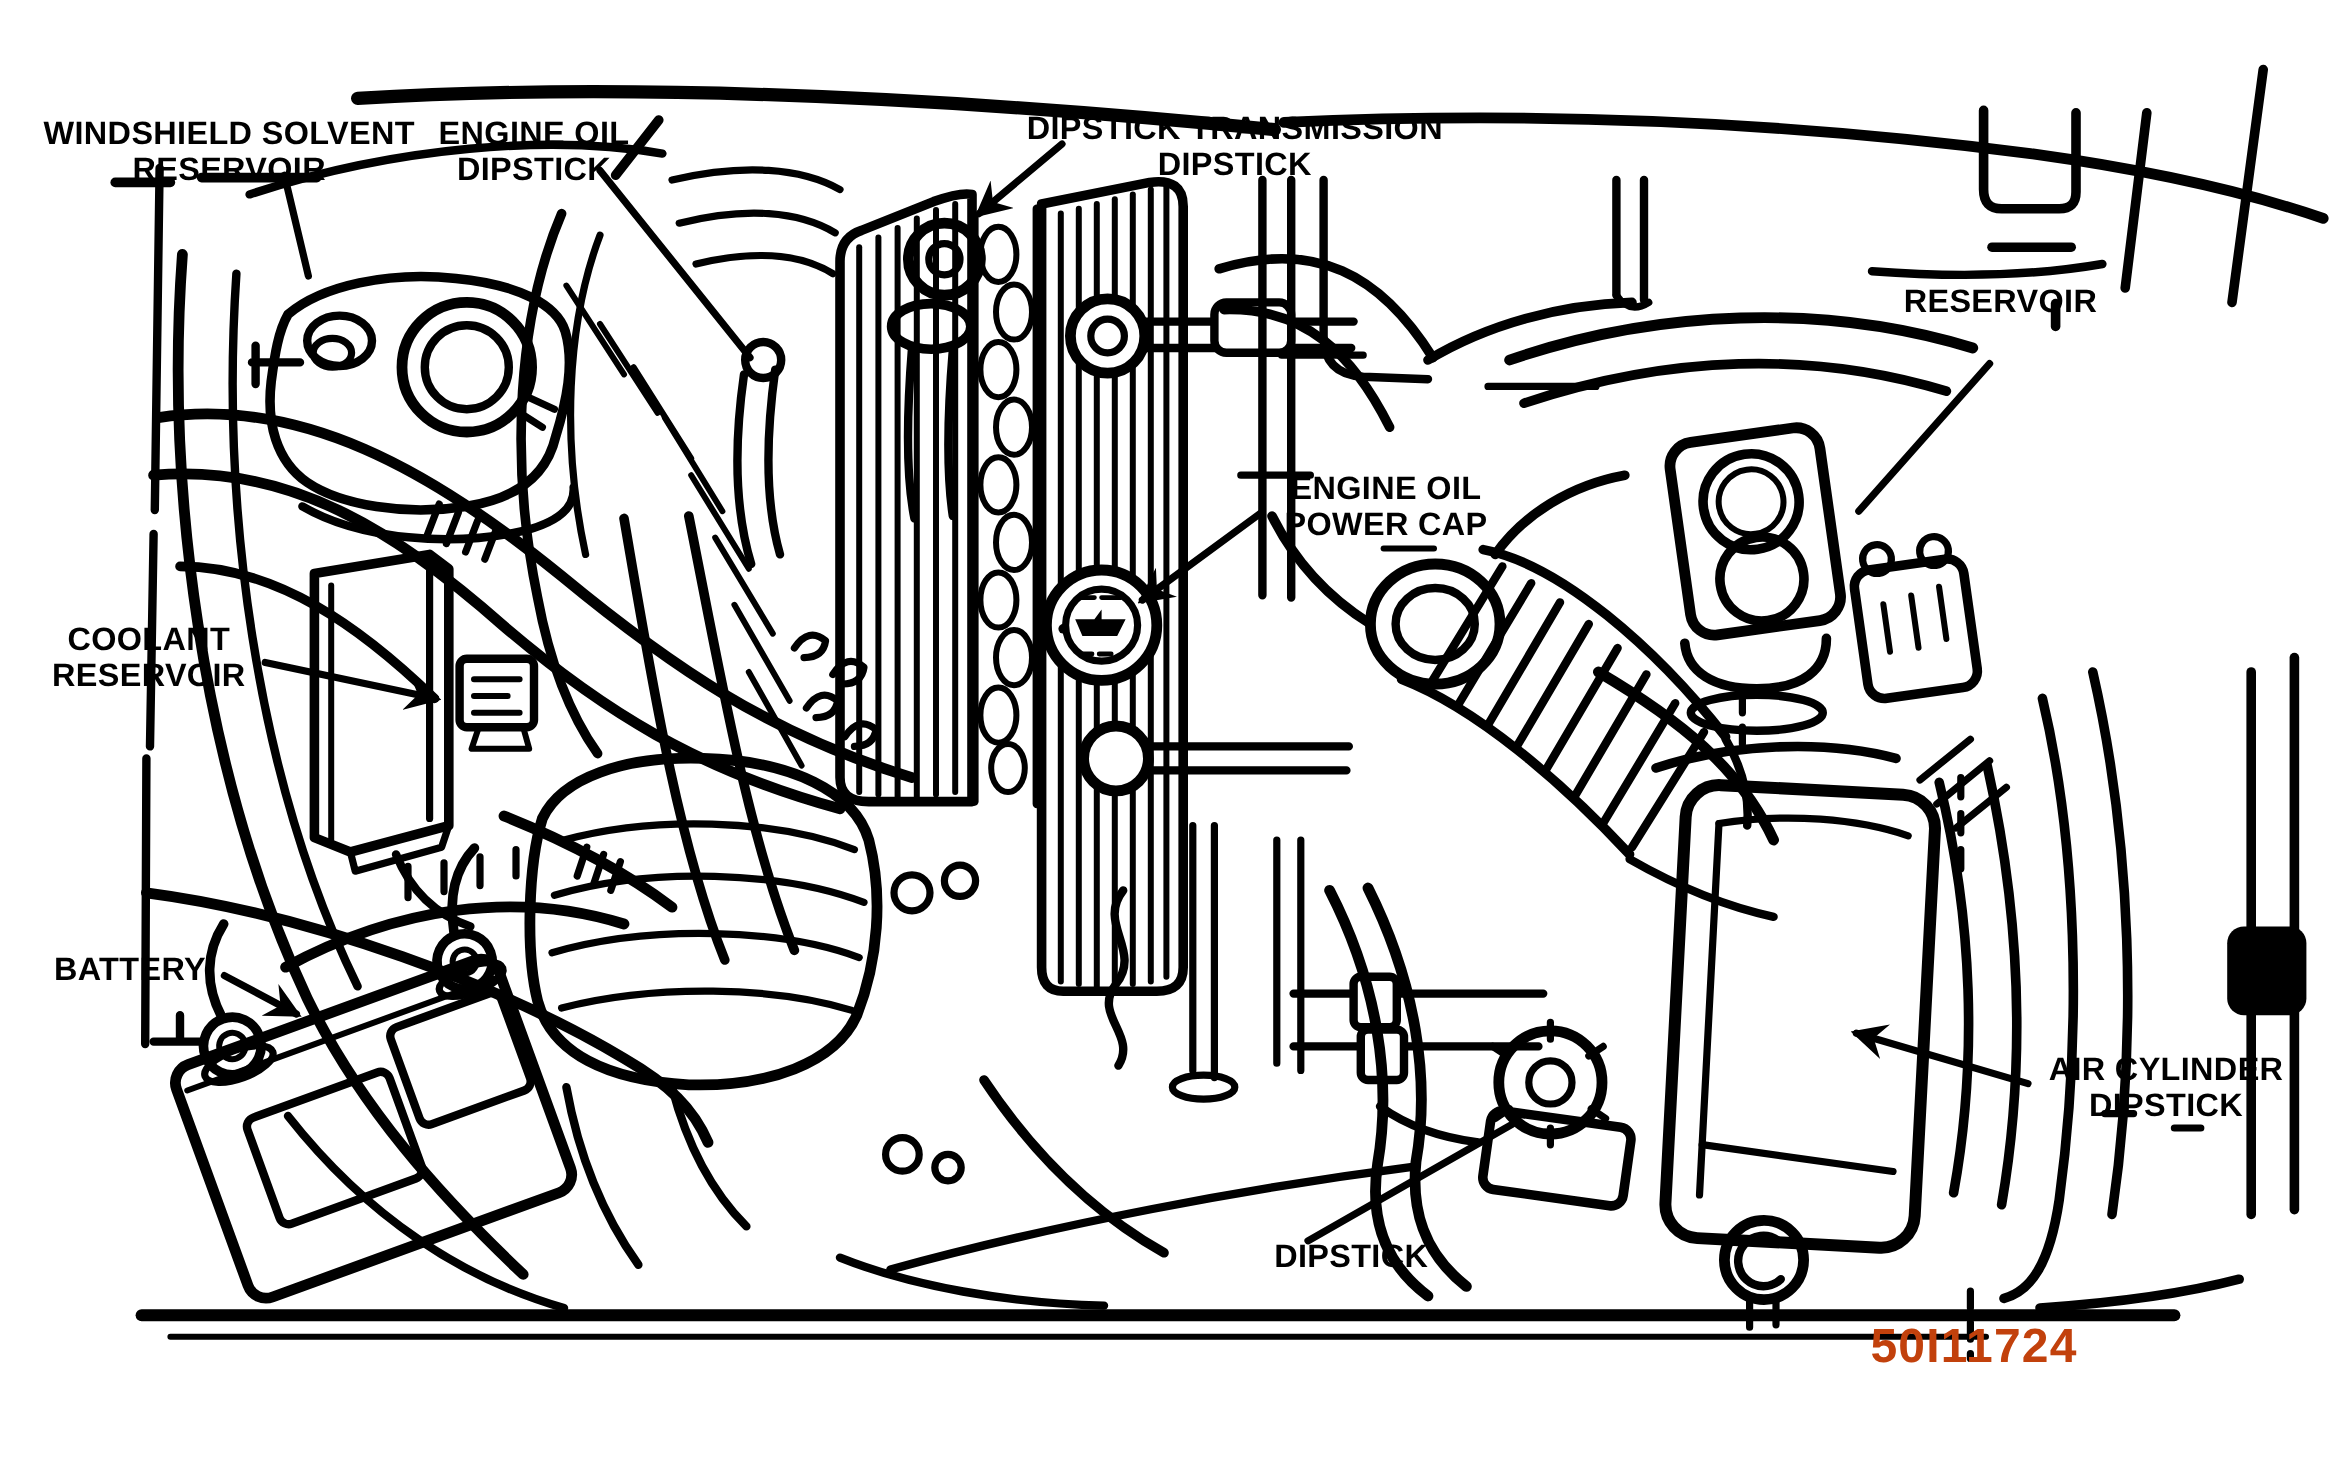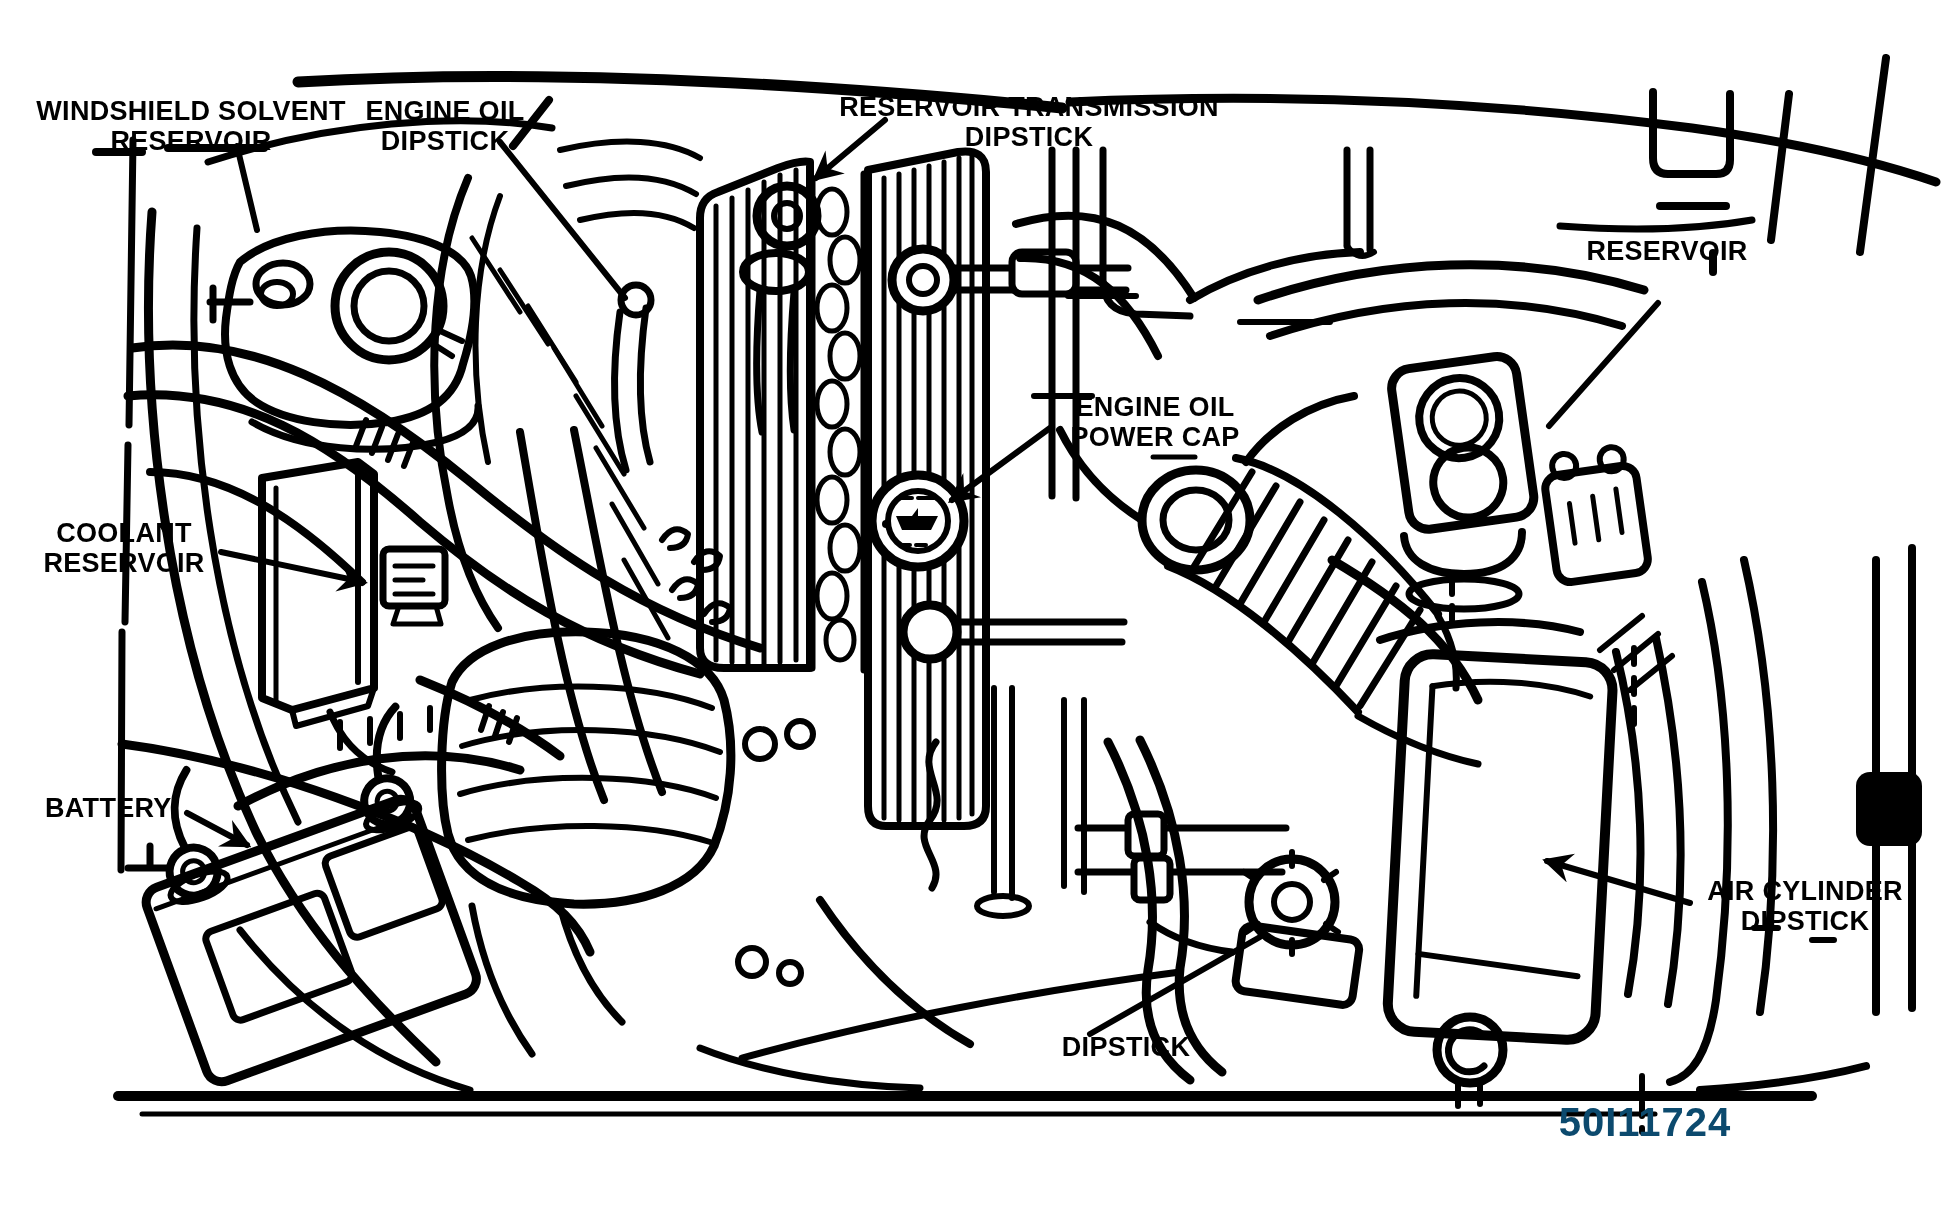--- a/index.html
+++ b/index.html
@@ -3,21 +3,21 @@
 <meta charset="utf-8">
 <style>
   html,body{margin:0;padding:0;background:#fff;}
   .stage{position:relative;width:1942px;height:1218px;background:#ffffff;overflow:hidden;
          font-family:"Liberation Sans",sans-serif;}
   .stage svg{position:absolute;left:0;top:0;}
   .lbl{position:absolute;transform:translateX(-50%);text-align:center;color:#000;
        font-weight:bold;font-size:27px;line-height:1.12;letter-spacing:.3px;white-space:nowrap;}
   .lbl span{display:block;}
   .lbl.left{transform:none;text-align:right;}
-  .fig{position:absolute;transform:translateX(-50%);color:#0c4a6e;font-weight:bold;
+  .fig{position:absolute;transform:translateX(-50%);color:#c2410c;font-weight:bold;
        font-size:40px;letter-spacing:1px;white-space:nowrap;}
 </style>
 </head>
 <body>
 
 <div class="stage">
 
 <svg width="1942" height="1218" viewBox="0 0 1942 1218" fill="none" stroke="#000" stroke-linecap="round" stroke-linejoin="round">
   <defs>
     <marker id="ah" viewBox="0 0 12 12" refX="10" refY="6" markerWidth="5" markerHeight="5" orient="auto">
@@ -313,21 +313,21 @@
     <span>WINDSHIELD SOLVENT</span>
     <span>RESERVOIR</span>
   </div>
 
   <div class="lbl" style="left:445px;top:96px">
     <span>ENGINE OIL</span>
     <span>DIPSTICK</span>
   </div>
 
   <div class="lbl" style="left:1029px;top:92px">
-    <span>RESERVOIR TRANSMISSION</span>
+    <span>DIPSTICK TRANSMISSION</span>
     <span>DIPSTICK</span>
   </div>
 
   <div class="lbl" style="left:1667px;top:236px">
     <span>RESERVOIR</span>
   </div>
 
   <div class="lbl" style="left:1155px;top:392px">
     <span>ENGINE OIL</span>
     <span>POWER CAP</span>

